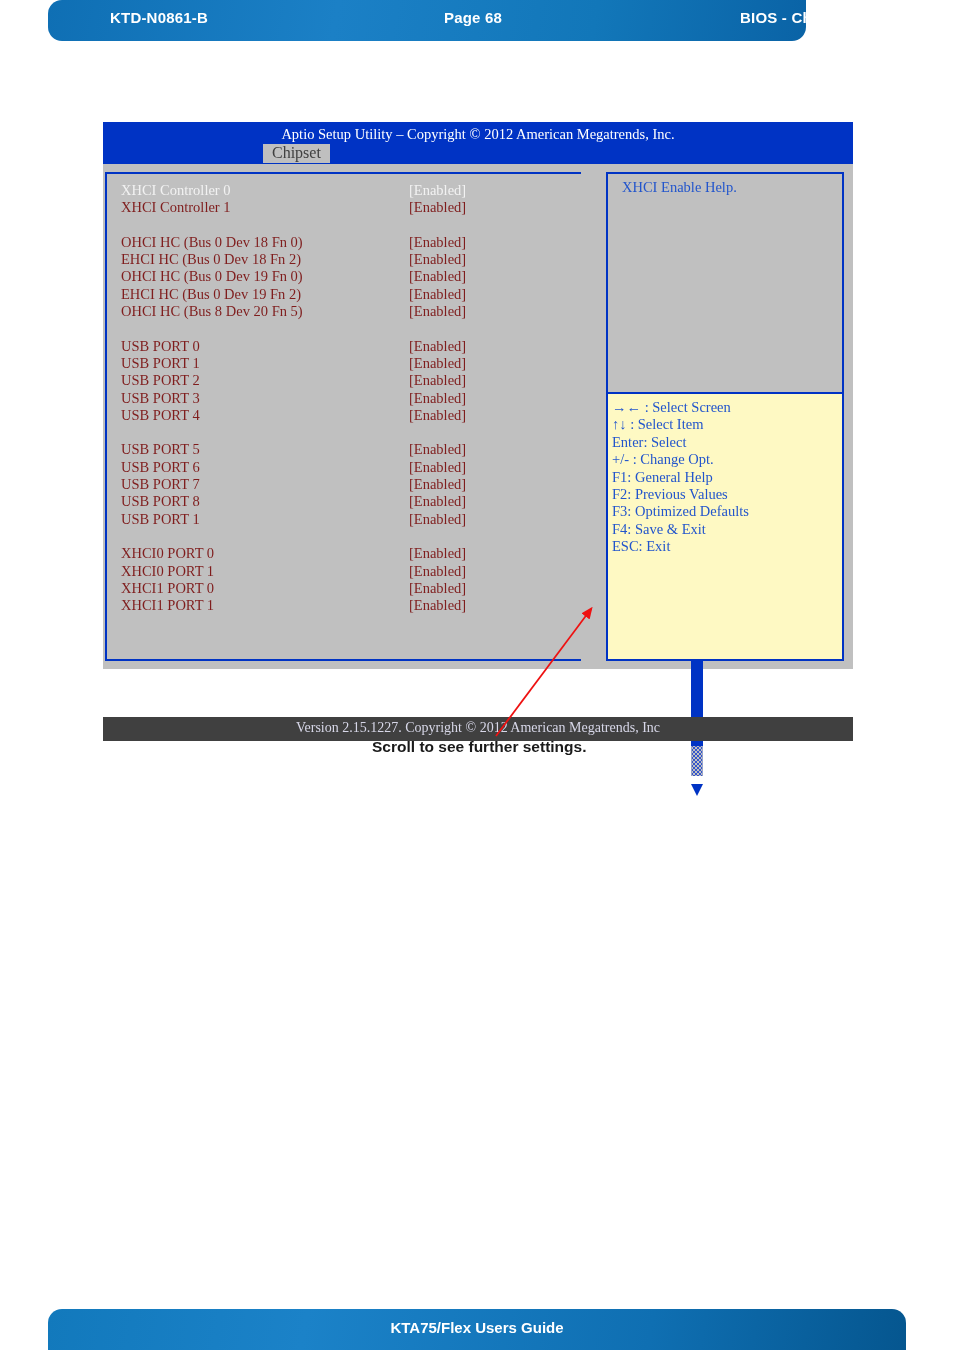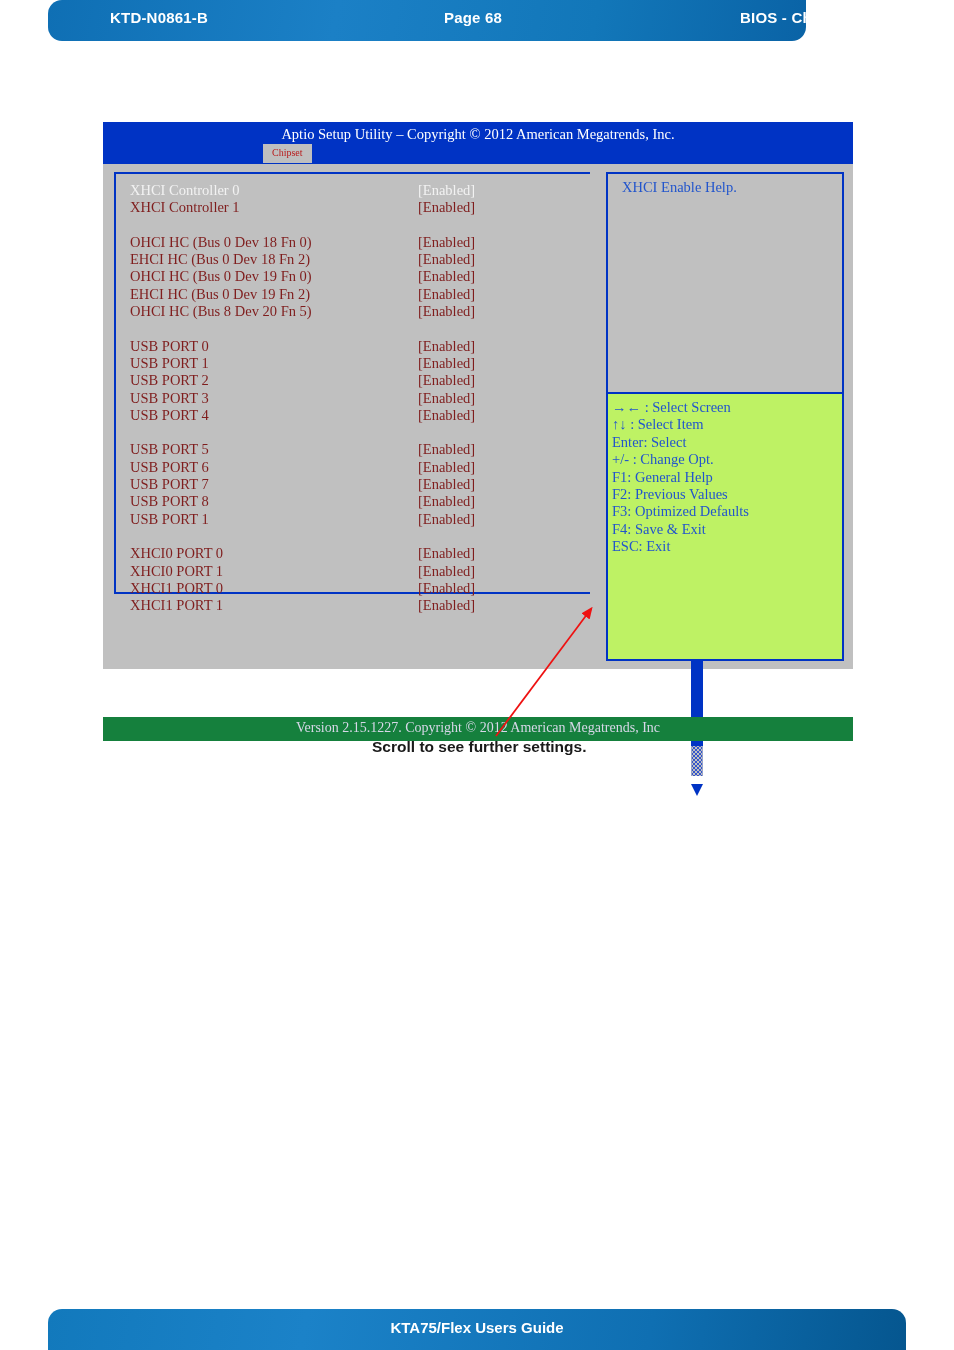--- a/index.html
+++ b/index.html
@@ -78,37 +78,37 @@
     text-align: center;
     color: #ffffff;
     font-size: 14.5px;
     white-space: nowrap;
   }
   .bios-tab {
     position: absolute;
     left: 160px; top: 22px;
     padding: 1px 9px 2px 9px;
     background: #bfbfbf;
-    color: #b91c1c;
-    font-size: 10px;
+    color: #404040;
+    font-size: 16px;
     line-height: 16px;
   }
 
   .bios-body {
     position: absolute;
     left: 0; top: 42px;
     width: 750px; height: 505px;
     background: #c0c0c0;
   }
 
   
   .settings-panel {
     position: absolute;
-    left: 11px; top: 8px;
-    width: 476px; height: 422px;
+    left: 2px; top: 8px;
+    width: 476px; height: 489px;
     border: 2px solid #0033c4;
     background: #c0c0c0;
     border-right: none;
   }
   .rows {
     position: absolute;
     left: 14px; top: 8px;
     width: 450px;
   }
   .row {
@@ -178,38 +178,38 @@
     line-height: 17.3px;
     color: #2255cc;
     white-space: nowrap;
   }
   .keys-panel {
     position: absolute;
     left: 503px; top: 230px;
     width: 238px; height: 267px;
     border: 2px solid #0033c4;
     border-top: none;
-    background: #bef264;
+    background: #fef9c3;
   }
   .keys-list {
     position: absolute;
     left: 4px; top: 5px;
   }
   .key-line {
     font-size: 14.5px;
     line-height: 17.4px;
     color: #2255cc;
     white-space: nowrap;
   }
 
   .bios-versionbar {
     position: absolute;
     left: 0; top: 553px;
     width: 750px; height: 24px;
-    background: #15803d;
+    background: #404040;
   }
   .bios-version-text {
     position: absolute;
     left: 0; top: 3px; width: 100%;
     text-align: center;
     color: #d7d7e8;
     font-size: 14px;
     white-space: nowrap;
   }
 

